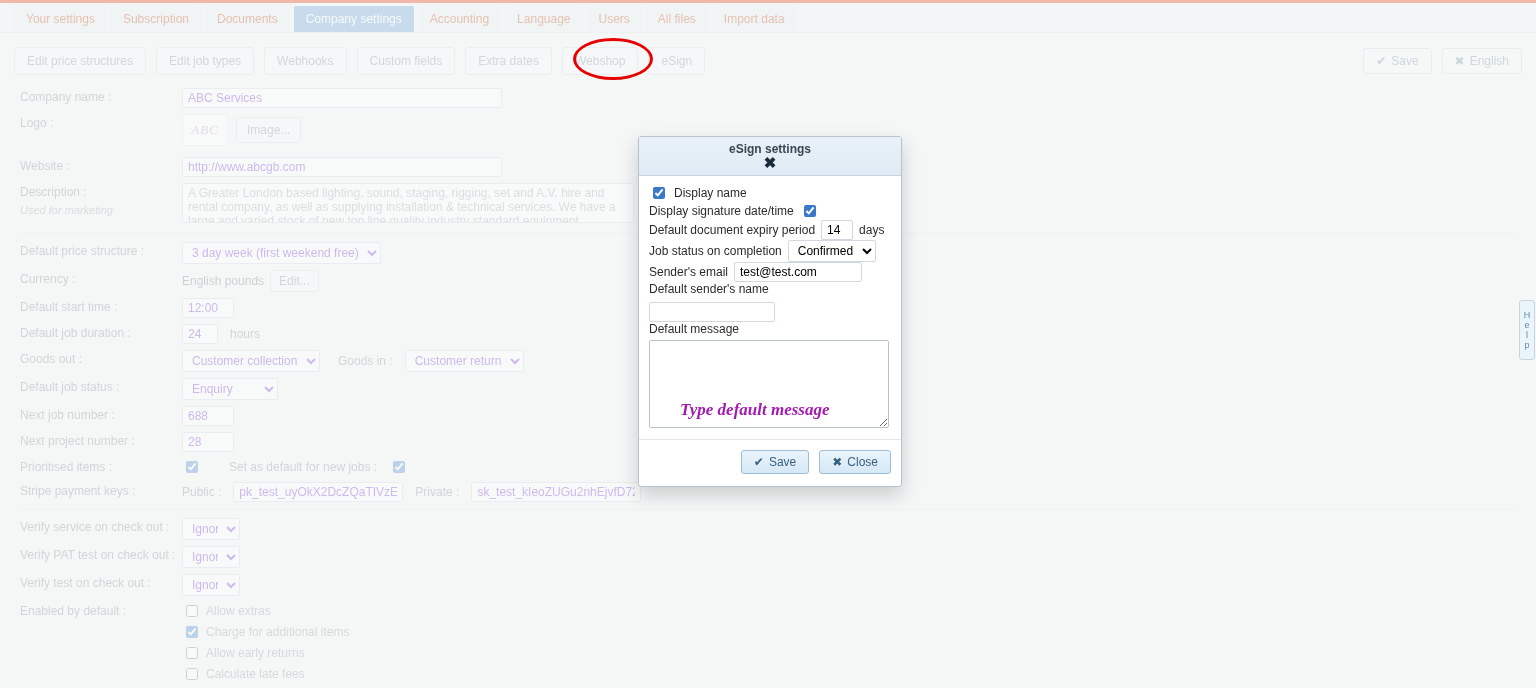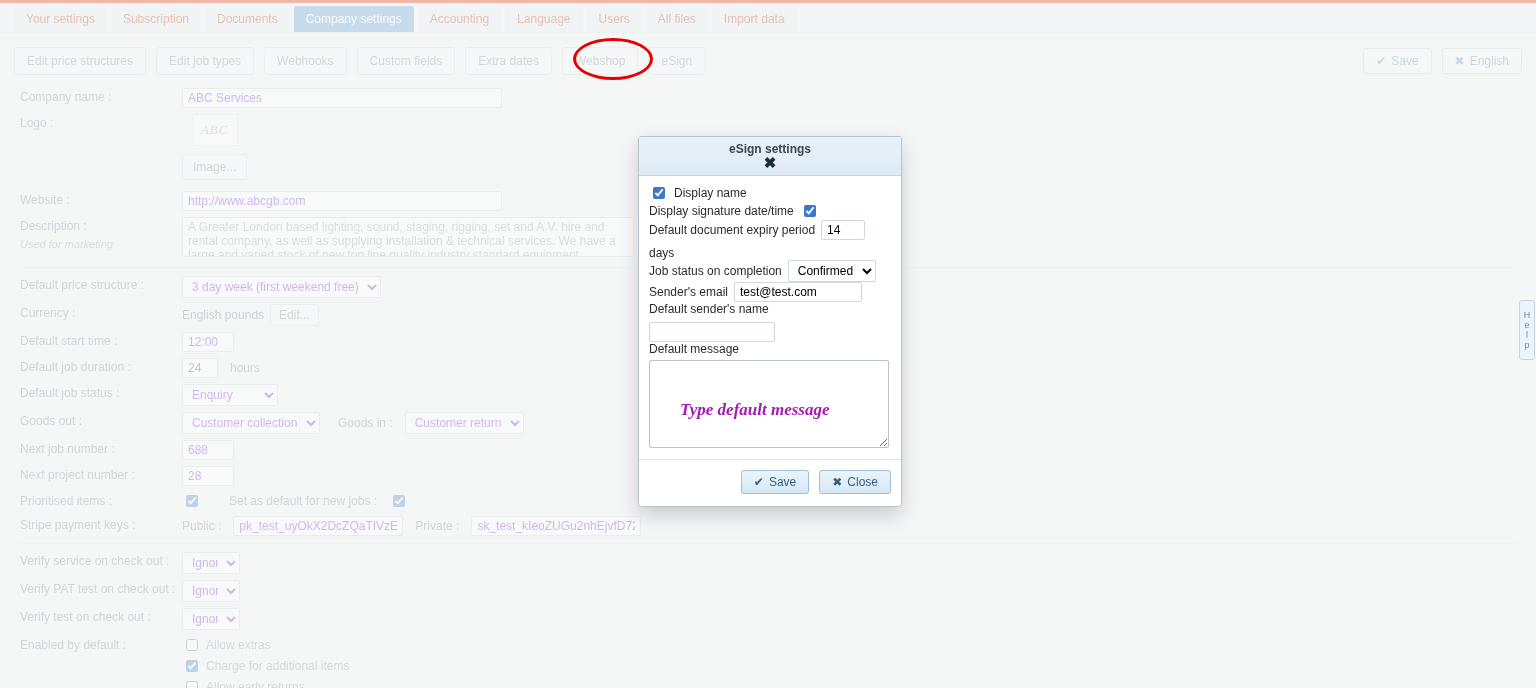--- a/index.html
+++ b/index.html
@@ -34,21 +34,21 @@
   .row .lbl { width:162px; color:#7a8793; line-height:18px; }
   .row .hint { font-size:11px; font-style:italic; color:#9aa4ad; }
   .row .ctl { flex:0 0 auto; }
   input[type=text], textarea, select {
     font: inherit; color:#6d28d9; border:1px solid #d0d7de; background:#fff; padding:2px 5px; border-radius:2px;
   }
   .txt-320 { width:320px; }
   .txt-52  { width:52px; }
   .inlinelbl { color:#7a8793; margin:0 6px; }
   .ta-desc { width:452px; height:40px; resize:none; color:#9aa4ad; font-size:12px; }
-  .logo-slot { display:flex; align-items:center; gap:8px;flex-direction:column; }
+  .logo-slot { display:flex; align-items:center; gap:8px; }
   .logo-img { width:46px; height:32px; border:1px solid #e1e6ea; display:flex; align-items:center; justify-content:center; background:#fff; }
   .abc { font-style:italic; color:#b88fc6; font-family:serif; font-size:13px; letter-spacing:1px; }
   .cblist { display:flex; flex-direction:column; gap:3px; }
   .cblist label { display:flex; align-items:center; gap:5px; color:#8a94a0; }
   .inline-cb { display:flex; align-items:center; gap:6px; }
   .thin-sep { height:1px; background:#e2e7eb; margin:4px 0 4px 0; }
 
   
   .dialog {
     position:absolute; left:638px; top:136px; width:264px;
@@ -61,21 +61,21 @@
     background:linear-gradient(#e8f1f8,#dfebf5);
     border-bottom:1px solid #c9d4dd;
     padding:5px 8px; font-weight:bold; color:#3b4750;flex-direction:column;
   }
   .dlg-close { font-weight:bold; color:#1a2a3a; cursor:pointer; font-size:15px; line-height:14px; }
   .dlg-body { padding:8px 10px; display:flex; flex-direction:column; gap:0; color:#2b2b2b; font-size:12px; }
   .dlg-body label, .dlg-body .drow { display:flex; align-items:center; gap:6px; flex-wrap:wrap; color:#2b2b2b; }
   .dlg-body .drow .dlbl { white-space:nowrap; }
   .dlg-body input[type=text] { color:#000; }
   .dlg-body select { color:#000; }
-  .dlg-input-52 { width:44px; }
+  .dlg-input-52 { width:32px; }
   .dlg-input-140 { width:128px; border:1px solid #000; color:#000; }
   .dlg-input-126 { width:126px; }
   .dlg-ta { width:240px; height:88px; resize:both; border:1px solid #b9c3cc; }
   .dlg-foot { display:flex; justify-content:flex-end; gap:10px; padding:10px 10px 12px; border-top:1px solid #e2e7eb; }
   .dlg-btn { display:inline-flex; align-items:center; gap:5px; padding:4px 12px; border:1px solid #9dbdd9; border-radius:3px; background:linear-gradient(#eaf4fb,#d5e8f6); color:#37607f; cursor:pointer; }
 
   .ta-anno { position:absolute; left:680px; top:400px; z-index:11; font-family:Georgia, 'Times New Roman', serif; font-style:italic; font-weight:bold; color:#a21caf; font-size:17px; pointer-events:none; }
 
   
   .helpstrip { position:absolute; right:1px; top:300px; width:16px; height:60px; background:#eaf4fb; border:1px solid #c9d4dd; border-radius:3px; display:flex; flex-direction:column; align-items:center; justify-content:center; color:#6a8aa4; font-size:9px; z-index:7; }
@@ -165,30 +165,30 @@
     <div class="ctl"><input type="text" class="txt-52" value="12:00" style=""></div>
   </div>
   <div class="row">
     <div class="lbl">Default job duration :</div>
     <div class="ctl inline-cb">
         <input type="text" style="width: 36px;" value="24">
         <span class="inlinelbl">hours</span>
       </div>
   </div>
   <div class="row">
-    <div class="lbl">Default job status :</div>
-    <div class="ctl"><select style="width:96px"><option>Enquiry</option></select></div>
-  </div>
-  <div class="row">
     <div class="lbl">Goods out :</div>
     <div class="ctl inline-cb">
       <select><option>Customer collection</option></select>
       <span class="inlinelbl" style="margin-left:12px">Goods in :</span>
       <select><option>Customer return</option></select>
     </div>
+  </div>
+  <div class="row">
+    <div class="lbl">Default job status :</div>
+    <div class="ctl"><select style="width:96px"><option>Enquiry</option></select></div>
   </div>
   <div class="row">
     <div class="lbl">Next job number :</div>
     <div class="ctl"><input type="text" class="txt-52" value="688" style=""></div>
   </div>
   <div class="row">
     <div class="lbl">Next project number :</div>
     <div class="ctl"><input type="text" class="txt-52" value="28" style=""></div>
   </div>
   <div class="row">

